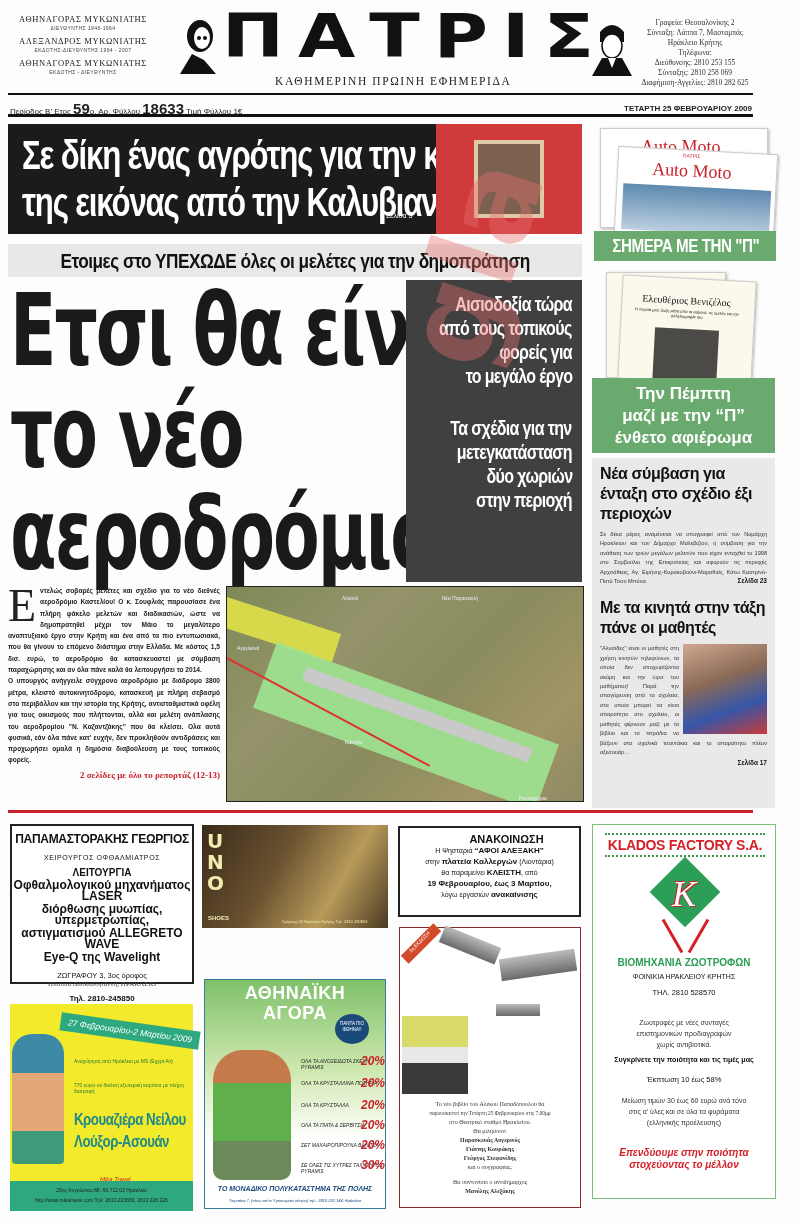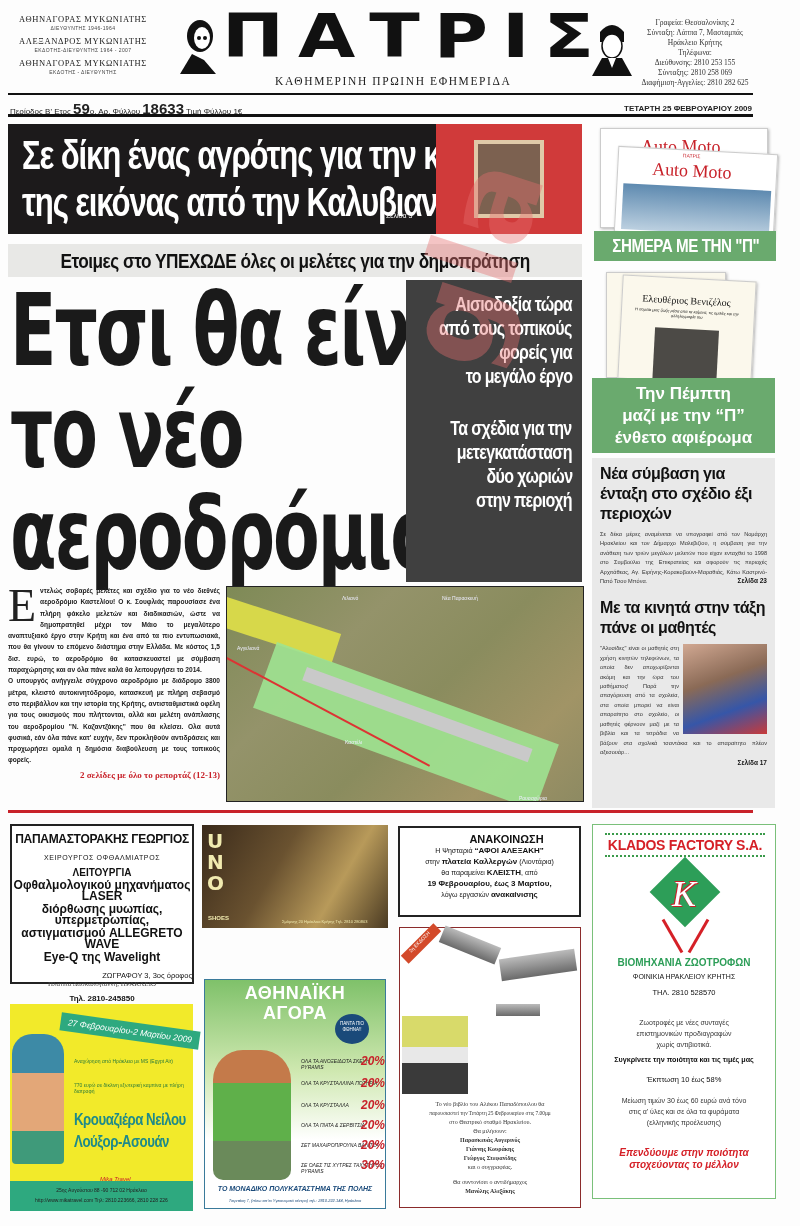--- a/index.html
+++ b/index.html
@@ -78,21 +78,21 @@
   .gray-box .pg { font-size: 6.5px; font-weight: bold; text-align: right; margin-top: -9px; }
   .kids { float: right; width: 84px; height: 90px; margin: 0 0 2px 4px; background: linear-gradient(160deg, #d1a892, #8a6a56 40%, #3656a8 70%, #c83a3a); }
 
   
   .ad { border: 2px solid #222; background: #fff; }
   .ad1 { left: 10px; top: 824px; width: 184px; height: 160px; text-align: center; padding-top: 6px; }
   .ad1 .a { font-size: 12px; font-weight: bold; letter-spacing: -0.3px; }
   .ad1 .b { font-size: 7px; margin-top: 8px; letter-spacing: 0.6px; }
   .ad1 .c { font-size: 10px; font-weight: bold; margin-top: 6px; }
   .ad1 .d { font-size: 12px; font-weight: bold; line-height: 11px; margin-top: 2px; }
-  .ad1 .e { font-size: 7.5px; margin-top: 8px; text-align: right; }
+  .ad1 .e { font-size: 7.5px; margin-top: 8px; }
   .ad1 .f { font-size: 7px; color: #444; font-family: "Liberation Serif", serif; }
   .ad1 .g { font-size: 8px; font-weight: bold; margin-top: 6px; }
 
   .ad-nile { left: 10px; top: 1004px; width: 183px; height: 207px; background: #f2ea2a; }
   .ad-nile .band { position: absolute; left: 50px; top: 18px; width: 140px; height: 18px; background: #2ea97f; color: #fff; font-size: 8.5px; font-style: italic; text-align: center; line-height: 18px; transform: rotate(8deg); }
   .ad-nile .face { position: absolute; left: 2px; top: 30px; width: 52px; height: 130px; background: linear-gradient(180deg, #3d8aa6 0 30%, #e3a778 30% 75%, #3f9a7a 75%); border-radius: 20px 20px 4px 4px; }
   .ad-nile .small { position: absolute; left: 64px; font-size: 5px; color: #2a7a3a; }
   .ad-nile .big { position: absolute; left: 64px; top: 105px; color: #1e8a8a; font-size: 17px; font-weight: bold; line-height: 22px; letter-spacing: -0.6px; }
   .ad-nile .big span { display: inline-block; transform: scaleX(0.78); transform-origin: left; white-space: nowrap; }
   .ad-nile .bottom { position: absolute; left: 0; bottom: 0; width: 100%; height: 30px; background: #2ea97f; }

